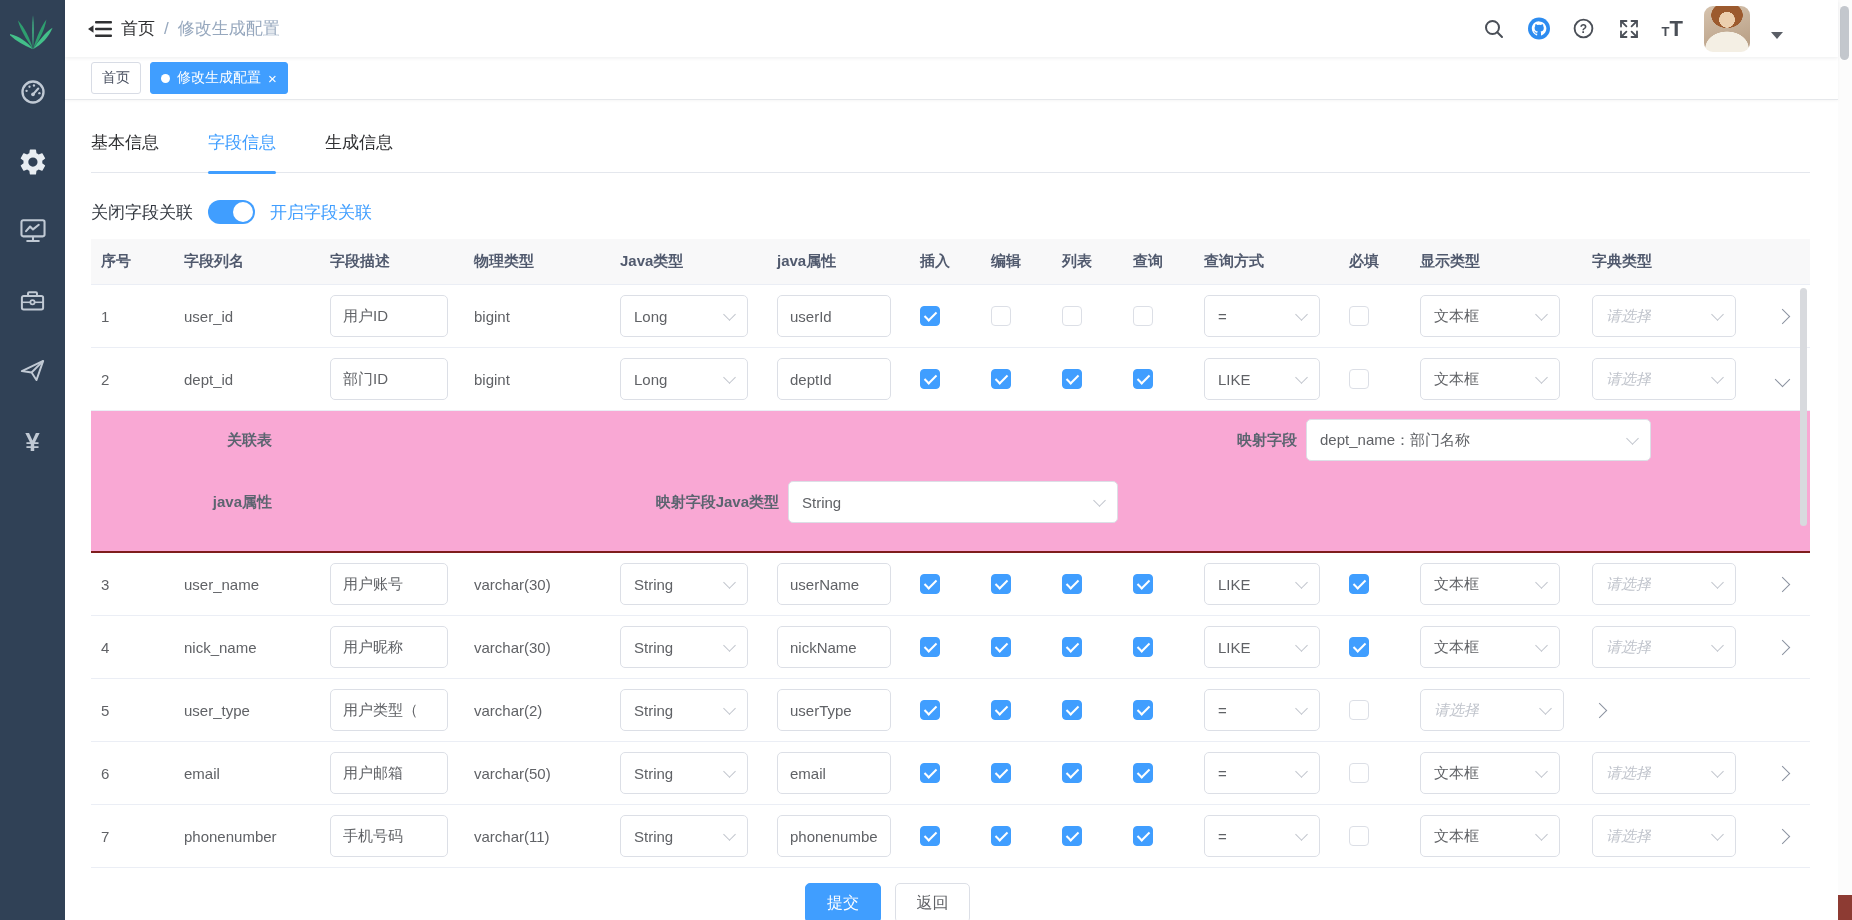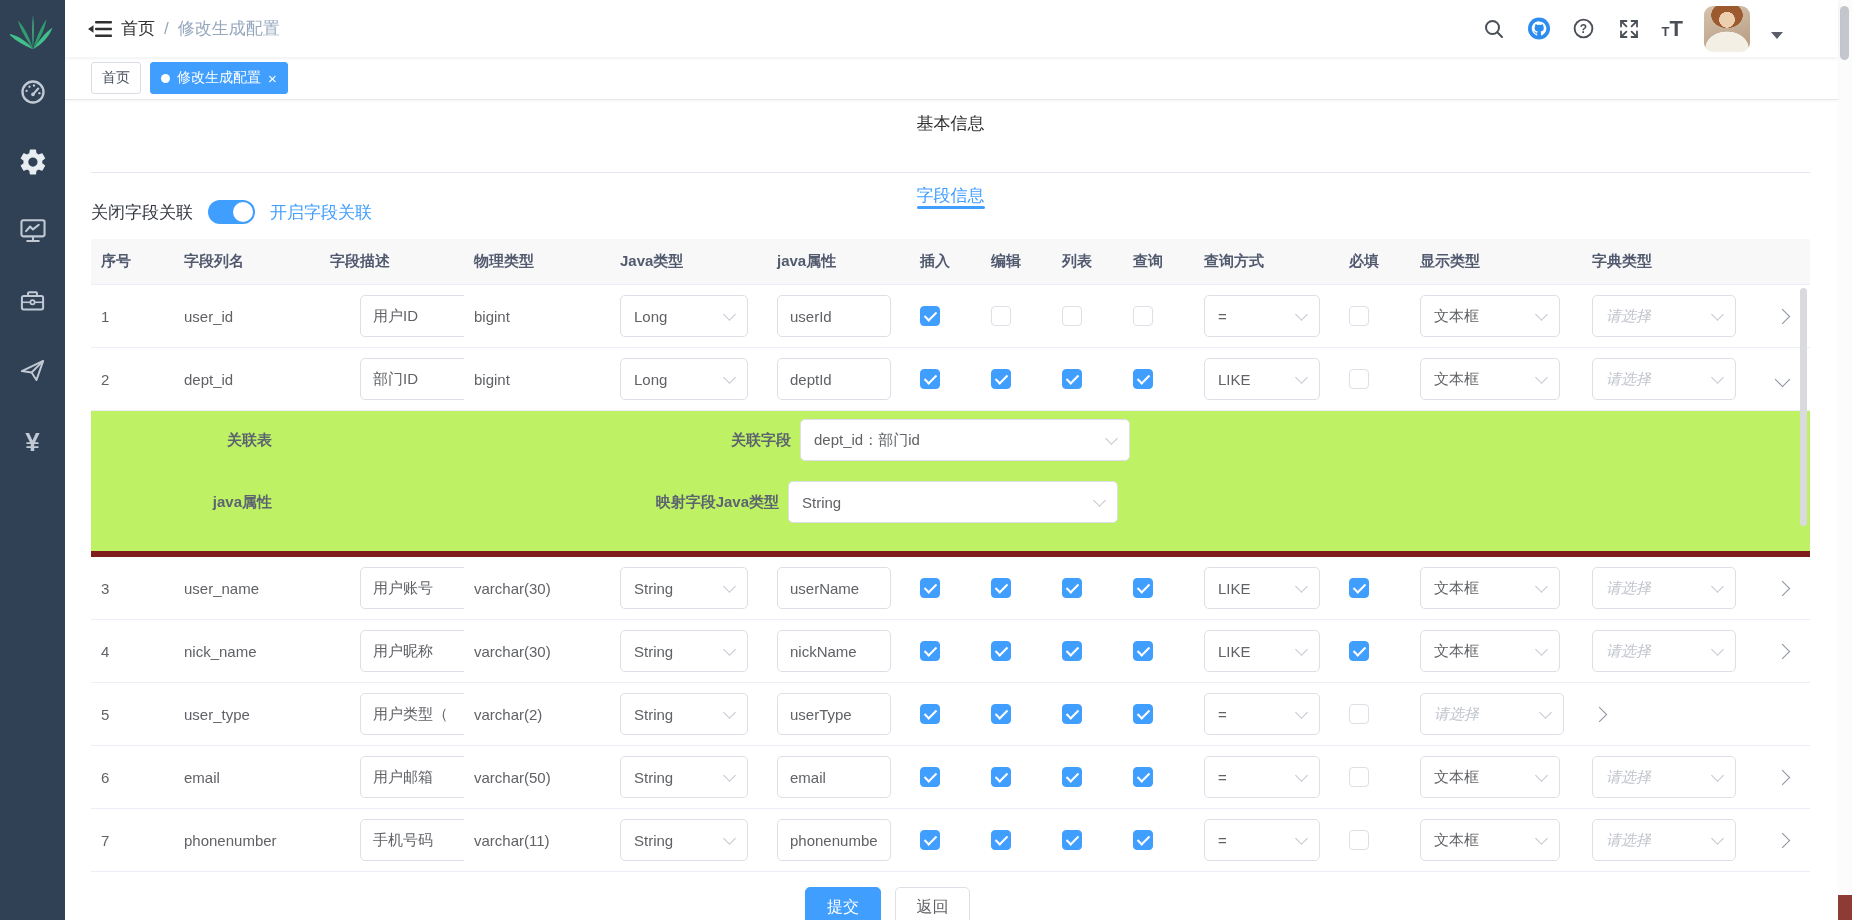--- a/index.html
+++ b/index.html
@@ -38,56 +38,56 @@
     border-bottom:1px solid #e6e8eb;box-shadow:0 1px 3px rgba(0,0,0,.04);display:flex;align-items:center;
     padding-left:26px;box-sizing:border-box;gap:9px;z-index:4;}
   .tag{height:30px;display:inline-flex;align-items:center;padding:0 10px;background:#fff;
     border:1px solid #d8dce5;border-radius:3px;font-size:14px;color:#495060;cursor:pointer;gap:7px;}
   .tag.active{background:#409eff;border-color:#409eff;color:#fff;}
   .tag-dot{width:9px;height:9px;border-radius:50%;background:#fff;display:inline-block;}
   .tag-close{font-style:normal;font-size:15px;line-height:1;}
   
   .main{position:absolute;left:65px;top:100px;width:1773px;padding-left:26px;box-sizing:border-box;}
   .tabs{margin-top:12px;height:60px;width:1719px;display:flex;align-items:center;gap:49px;
-    border-bottom:1px solid #e4e7ed;position:relative;flex-direction:column;}
+    border-bottom:1px solid #e4e7ed;position:relative;}
   .tab{position:relative;height:100%;display:flex;align-items:center;font-size:17px;color:#303133;cursor:pointer;}
   .tab.active{color:#409eff;}
   .tab.active::after{content:'';position:absolute;left:0;right:0;bottom:-2px;height:3px;background:#409eff;border-radius:2px;}
   .assoc-row{margin-top:18px;height:42px;display:flex;align-items:center;gap:15px;}
   .assoc-label{font-size:17px;color:#333840;}
   .switch{width:47px;height:24px;border-radius:12px;background:#409eff;position:relative;cursor:pointer;flex:none;}
   .switch::after{content:'';position:absolute;right:2px;top:2px;width:20px;height:20px;border-radius:50%;background:#fff;}
   .assoc-link{font-size:17px;color:#409eff;cursor:pointer;}
   
   .table-wrap{margin-top:6px;width:1719px;position:relative;}
   .tgrid{display:grid;grid-template-columns:83px 146px 144px 146px 157px 143px 71px 71px 71px 71px 145px 71px 172px 183px 45px;align-items:center;}
   .thead{height:45px;background:#f8f8f9;border-bottom:1px solid #ebeef5;}
   .thead .cell{font-size:15px;font-weight:700;color:#515a6e;}
   .cell{padding-left:10px;overflow:hidden;white-space:nowrap;}
   .trow{height:62px;border-bottom:1px solid #ebeef5;font-size:15px;color:#606266;background:#fff;}
   .inp{height:42px;border:1px solid #dcdfe6;border-radius:5px;padding:0 12px;font-size:15px;color:#606266;
     box-sizing:border-box;outline:none;background:#fff;font-family:inherit;}
-  .w-desc{width:118px;margin-left:30px;}.w-java{width:128px;}.w-attr{width:114px;}.w-query{width:116px;}.w-display{width:140px;}.w-dict{width:144px;font-style:italic;}
+  .w-desc{width:118px;}.w-java{width:128px;}.w-attr{width:114px;}.w-query{width:116px;}.w-display{width:140px;}.w-dict{width:144px;font-style:italic;}
   .sel{position:relative;display:inline-flex;align-items:center;height:42px;border:1px solid #dcdfe6;border-radius:5px;
     padding:0 30px 0 13px;background:#fff;box-sizing:border-box;cursor:pointer;}
   .sel-text{font-size:15px;color:#606266;overflow:hidden;white-space:nowrap;}
   .sel-text.ph{color:#c0c4cc;}
   .sel::after{content:'';position:absolute;right:13px;top:14px;width:8px;height:8px;
     border-right:1.5px solid #c0c4cc;border-bottom:1.5px solid #c0c4cc;transform:rotate(45deg);}
   .cb{display:inline-block;width:20px;height:20px;border:1px solid #dcdfe6;border-radius:4px;background:#fff;
     box-sizing:border-box;position:relative;cursor:pointer;vertical-align:middle;}
   .cb.checked{background:#409eff;border-color:#409eff;}
   .cb.checked::after{content:'';position:absolute;left:6px;top:2px;width:5px;height:10px;
     border-right:2px solid #fff;border-bottom:2px solid #fff;transform:rotate(45deg);}
   .chev{display:inline-block;width:10px;height:10px;border-right:1.6px solid #8a919f;border-bottom:1.6px solid #8a919f;cursor:pointer;}
   .chev.right{transform:rotate(-45deg);}
   .chev.down{transform:rotate(45deg);margin-top:-4px;}
   .expand-cell{padding-left:12px;}
   
-  .exp-block{position:relative;height:140px;border-bottom:6px solid #7f1d1d;background:#bef264;}
+  .exp-block{position:relative;height:140px;border-bottom:2px solid #7f1d1d;background:#f9a8d4;}
   .exp-field{position:absolute;display:flex;align-items:center;gap:9px;height:42px;}
   .exp-label{font-size:15px;font-weight:700;color:#5c6470;text-align:right;flex:none;}
   .exp-0-0{left:100px;top:8px;}  .exp-0-0 .exp-label{width:81px;}  .exp-0-0 .exp-ctl{width:334px;}
   .exp-0-1{left:560px;top:8px;}  .exp-0-1 .exp-label{width:140px;} .exp-0-1 .exp-ctl{width:330px;}
   .exp-0-2{left:1060px;top:8px;} .exp-0-2 .exp-label{width:146px;} .exp-0-2 .exp-ctl{width:345px;}
   .exp-1-0{left:100px;top:70px;} .exp-1-0 .exp-label{width:81px;}  .exp-1-0 .exp-ctl{width:330px;}
   .exp-1-1{left:530px;top:70px;} .exp-1-1 .exp-label{width:158px;} .exp-1-1 .exp-ctl{width:330px;}
   .tbody-scroll{position:absolute;left:1709px;top:49px;width:7px;height:238px;background:#d8dade;border-radius:4px;}
   
   .footer{display:flex;gap:14px;margin:15px 0 0 714px;}
@@ -305,24 +305,24 @@
             </span></div>
           <div class="cell"><span class="sel w-dict">
               <span class="sel-text ph">请选择</span>
             </span></div>
           <div class="cell expand-cell"><span class="chev down"></span></div>
         </div>
         <div class="exp-block">
           <div class="exp-field exp-0-0">
             <span class="exp-label">关联表</span>
           </div>
-          <div class="exp-field exp-0-1">
-            <span class="exp-label">关联字段</span>
+          <div class="exp-field exp-0-2">
+            <span class="exp-label">映射字段</span>
             <span class="sel exp-ctl">
-              <span class="sel-text">dept_id：部门id</span>
+              <span class="sel-text">dept_name：部门名称</span>
             </span>
           </div>
           <div class="exp-field exp-1-0">
             <span class="exp-label">java属性</span>
           </div>
           <div class="exp-field exp-1-1">
             <span class="exp-label">映射字段Java类型</span>
             <span class="sel exp-ctl">
               <span class="sel-text">String</span>
             </span>

